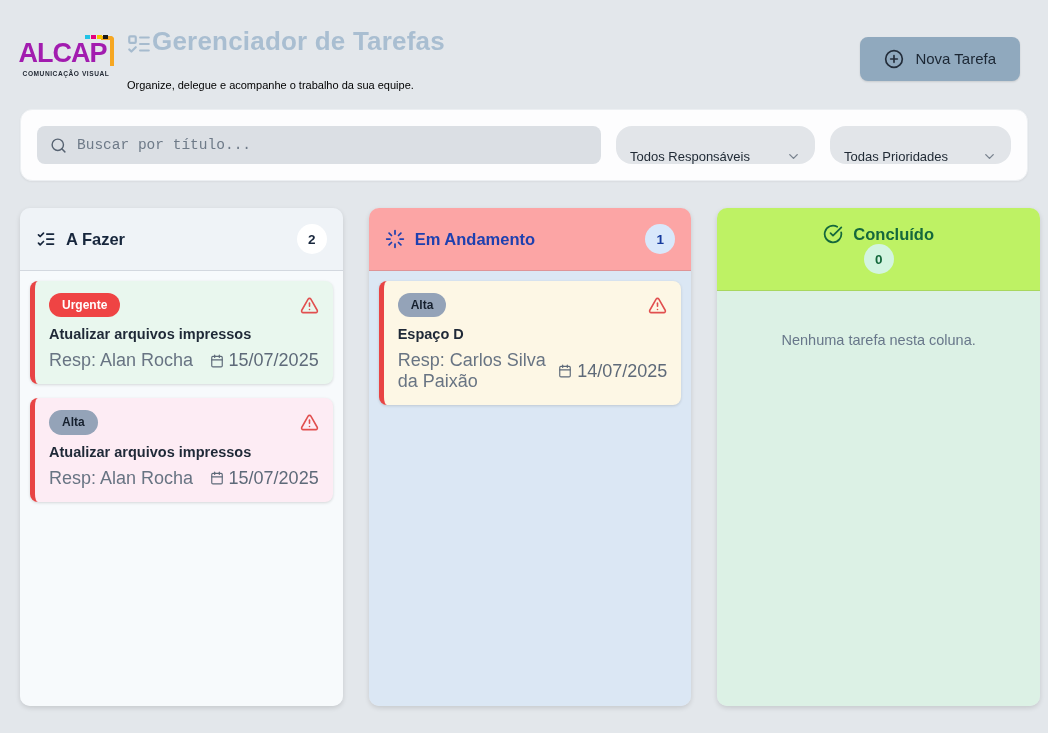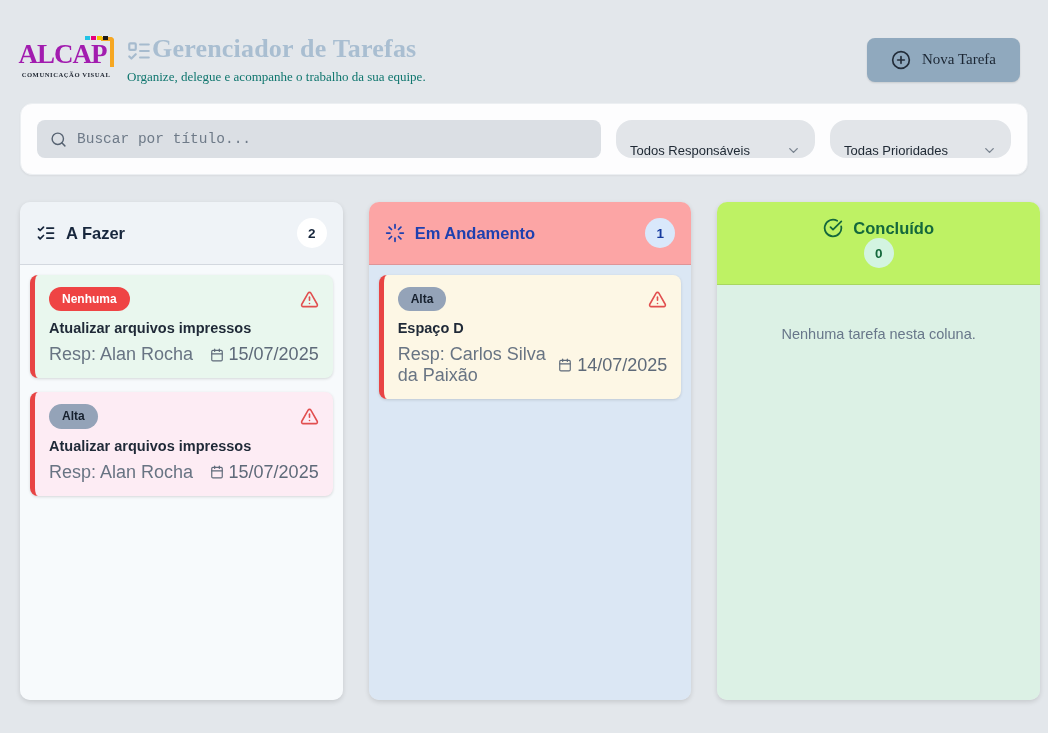--- a/index.html
+++ b/index.html
@@ -9,23 +9,22 @@
     font-family: "Liberation Sans", "DejaVu Sans", sans-serif;
     color: #1e293b;
     overflow: hidden;
   }
   .page { width: 1048px; height: 733px; }
 
   
   .header {
     display: flex;
     align-items: center;
-    padding: 34px 28px 18px 20px;
+    padding: 26px 28px 18px 20px;
     gap: 14px;
-    font-family: Liberation Serif, serif;
   }
   .logo { display: flex; flex-direction: column; align-items: center; width: 92px; flex: 0 0 auto; }
   .logo-brand-row { position: relative; display: flex; align-items: flex-start; }
   .cmyk-strip { position: absolute; top: -5px; right: 6px; display: flex; gap: 1px; }
   .cmyk-strip i { width: 5px; height: 4px; display: block; }
   .cmyk-c { background: #22c3e6; } .cmyk-m { background: #e6007e; }
   .cmyk-y { background: #f7c600; } .cmyk-k { background: #1a1a1a; }
   .logo-text {
     font-size: 27px; font-weight: bold; letter-spacing: -1px;
     color: #a21caf; line-height: 1;
@@ -36,21 +35,21 @@
     border-top-right-radius: 4px;
   }
   .logo-tagline {
     margin-top: 3px; font-size: 6.6px; font-weight: bold; letter-spacing: 0.55px;
     color: #242b36; white-space: nowrap;
   }
   .title-block { flex: 1; }
   .title-row { display: flex; align-items: flex-end; }
   .title-row svg { color: #a6bbce; flex: 0 0 auto; }
   .page-title { font-size: 26px; font-weight: bold; color: #a9bed1; letter-spacing: 0.2px; }
-  .subtitle { margin-top: 5px; margin-left: 1px; font-size: 13px; color: #0f766e; }
+  .subtitle { margin-top: 22px; margin-left: 1px; font-size: 11px; color: #000000; }
   .new-task-btn {
     display: flex; align-items: center; gap: 11px;
     background: #90a9be; color: #1b2633;
     border: none; border-radius: 8px;
     padding: 12px 24px; font-size: 15px; font-weight: 500;
     font-family: inherit; cursor: pointer;
     box-shadow: 0 1px 2px rgba(0,0,0,0.12);
   }
   .new-task-btn svg { color: #232d3a; }
 
@@ -225,21 +224,21 @@
               <path d="M13 18h8"></path>
           </svg>
           <span class="col-title">A Fazer</span>
         </div>
         <span class="col-count">2</span>
       </div>
       <div class="col-body">
 
         <article class="card card--mint">
           <div class="card-top">
-            <span class="pill pill--urgente">Nenhuma</span>
+            <span class="pill pill--urgente">Urgente</span>
             <svg class="warning" width="19" height="19" viewBox="0 0 24 24" fill="none" stroke="currentColor" stroke-width="2" stroke-linecap="round" stroke-linejoin="round">
               <path d="m21.73 18-8-14a2 2 0 0 0-3.48 0l-8 14A2 2 0 0 0 4 21h16a2 2 0 0 0 1.73-3Z"></path>
                 <path d="M12 9v4"></path>
                 <path d="M12 17h.01"></path>
             </svg>
           </div>
           <h3 class="card-title">Atualizar arquivos impressos</h3>
           <div class="card-meta">
             <span class="resp">Resp: Alan Rocha</span>
             <span class="due">

